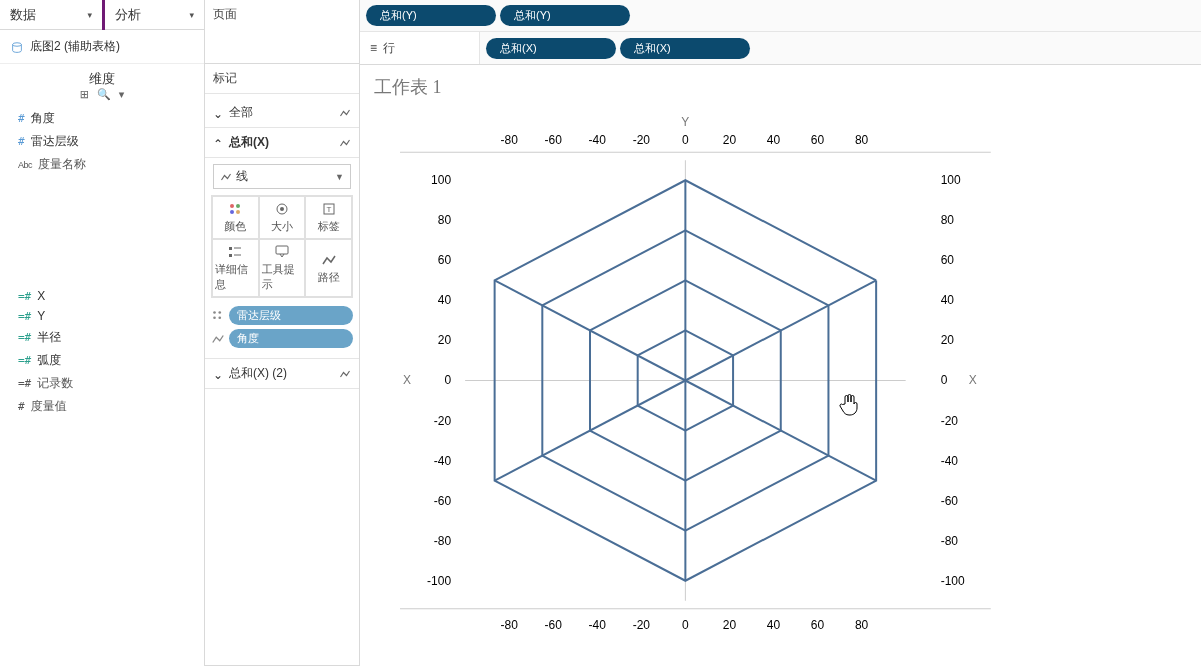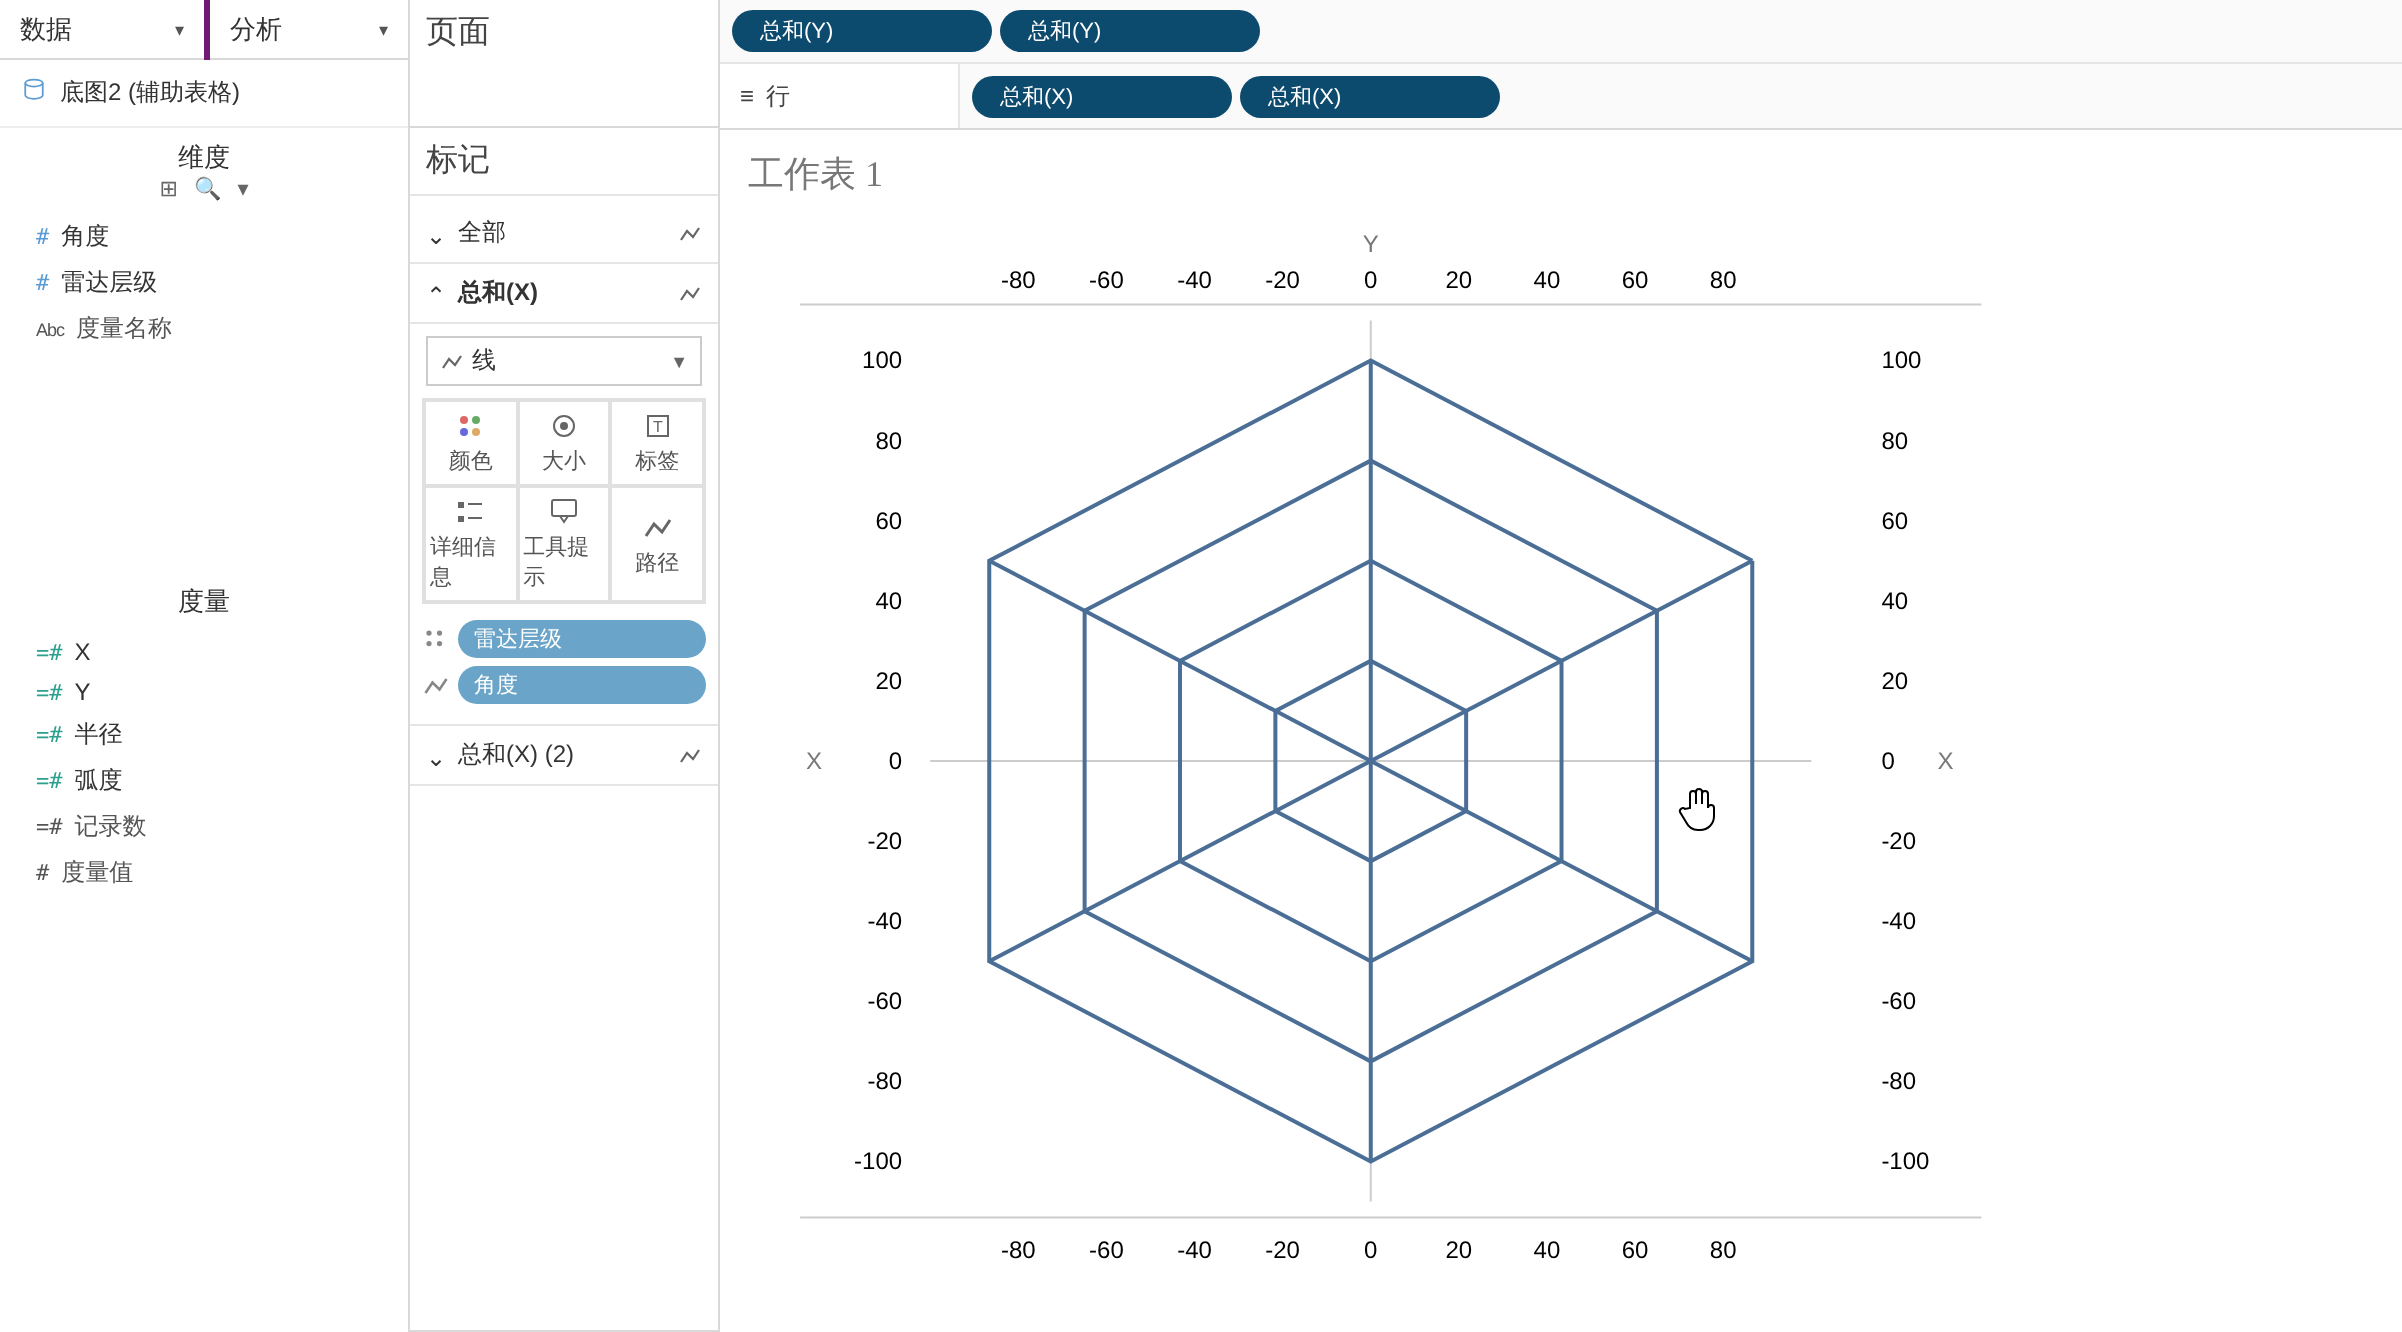--- a/index.html
+++ b/index.html
@@ -3,35 +3,35 @@
 <meta charset="utf-8">
 <style>
   * { box-sizing: border-box; margin: 0; padding: 0; font-family: "Microsoft YaHei", Arial, sans-serif; }
   body { width: 1201px; height: 666px; background: #fff; color: #333; font-size: 12px; overflow: hidden; }
   .main { display: flex; height: 100%; }
   
   .sidebar { width: 205px; border-right: 1px solid #d9d9d9; display: flex; flex-direction: column; }
   .sb-tabs { display: flex; height: 30px; border-bottom: 1px solid #d9d9d9; align-items: center; }
   .sb-tab { width: 50%; padding: 6px 10px; font-size: 13px; cursor: pointer; display:flex; align-items:center; justify-content:space-between; }
   .sb-tab .caret { font-size: 9px; color:#555; }
-  .sb-datasource { padding: 8px 10px; display: flex; align-items: flex-start; gap: 6px; border-bottom: 1px solid #eee; }
+  .sb-datasource { padding: 8px 10px; display: flex; align-items: flex-end; gap: 6px; border-bottom: 1px solid #eee; }
   .sb-datasource svg { width: 14px; height: 14px; }
   .sb-section-hdr { display: flex; align-items: center; justify-content: space-between; padding: 6px 10px; font-size: 13px; flex-direction: column; }
   .sb-section-hdr span { font-weight: normal; }
   .hdr-tools { display:flex; gap:8px; color:#666; font-size:11px; align-items:center;}
   .field-list { }
   .field { display: flex; align-items: center; gap: 6px; padding: 3px 10px 3px 18px; cursor: pointer; }
   .field.italic span { color:#555;}
   .type-hash { color: #5b9bd5; font-size: 11px; font-family: monospace; }
   .type-hash.green { color: #2ca08d; }
   .type-abc { color: #5b9bd5; font-size: 9px; letter-spacing:-0.5px;}
   
   .shelf-col { width: 155px; border-right: 1px solid #d9d9d9; display:flex; flex-direction:column;}
   .shelf { border-bottom: 1px solid #d9d9d9; padding: 6px 8px; }
-  .shelf-title { font-size: 16px; color:#444; margin-bottom:4px;}
+  .shelf-title { font-size: 12px; color:#444; margin-bottom:4px;}
   .shelf.pages { height: 64px; }
   .shelf.filters { height: 96px; }
   .shelf.marks { flex:1; padding:0;}
   .marks-hdr { padding:6px 8px; border-bottom:1px solid #e5e5e5;}
   .marks-row { display:flex; align-items:center; justify-content:space-between; padding:6px 8px; border-bottom:1px solid #e5e5e5; cursor:pointer;}
   .marks-row svg, .marks-row .chev { width:12px; height:12px;}
   .marks-row .lbl { flex:1; padding-left:4px;}
   .marks-row.active .lbl { font-weight:bold;}
   .mark-type { margin:6px 8px; border:1px solid #ccc; padding:3px 6px; display:flex; justify-content:space-between; align-items:center; cursor:pointer; background:#fff;}
   .mark-grid { display:grid; grid-template-columns: repeat(3,1fr); margin:4px 6px; border:1px solid #e0e0e0;}
@@ -95,23 +95,20 @@
       <div class="field">
           <span class="type-hash">#</span>
           <span>雷达层级</span>
         </div>
       <div class="field italic">
           <span class="type-abc">Abc</span>
           <span>度量名称</span>
         </div>
     </div>
     <div style="flex:0 0 110px"></div>
-    <div class="sb-section-hdr">
-      <span>度量</span>
-    </div>
     <div class="field-list">
       <div class="field">
           <span class="type-hash green">=#</span>
           <span>X</span>
         </div>
       <div class="field">
           <span class="type-hash green">=#</span>
           <span>Y</span>
         </div>
       <div class="field">

